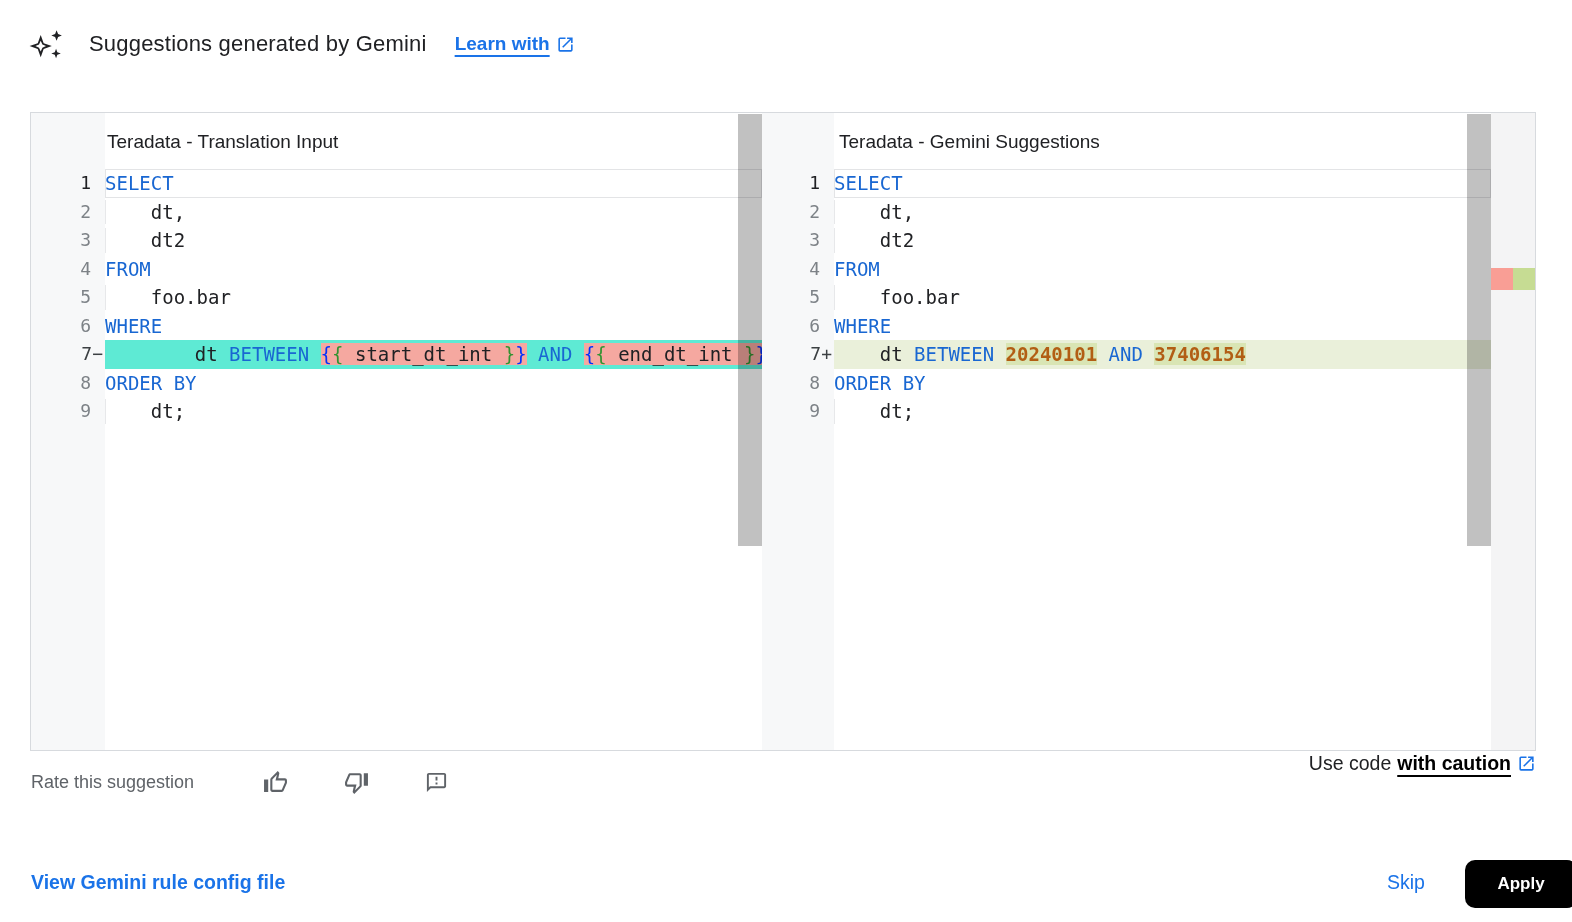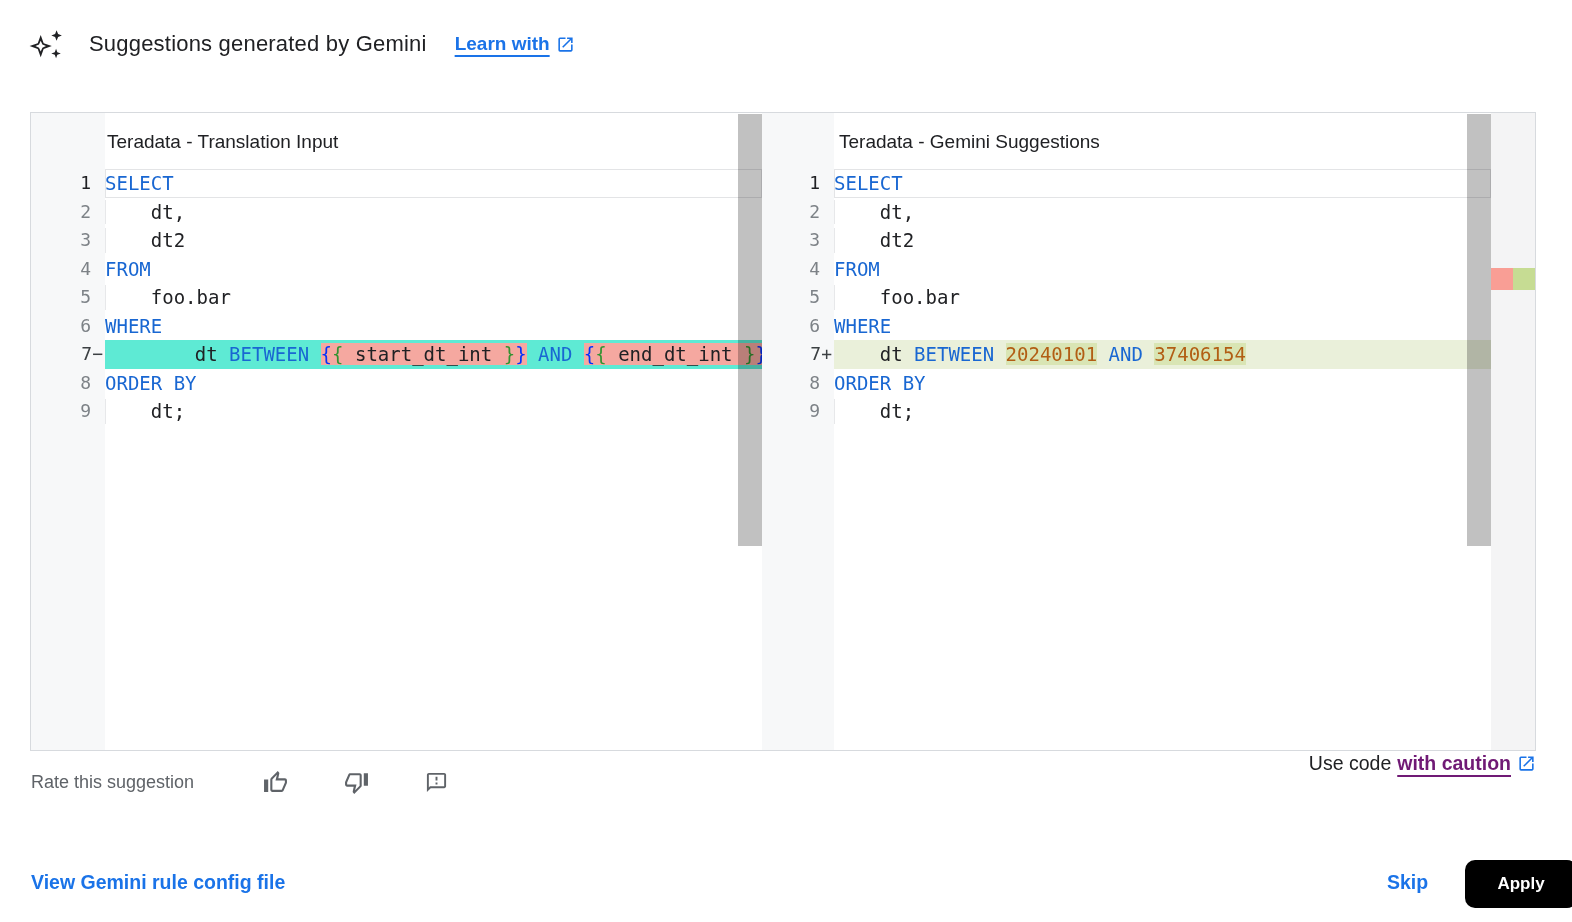--- a/index.html
+++ b/index.html
@@ -38,21 +38,21 @@
                font-size:18px; }
   .pane-right .line .num { flex-basis:72px; }
   .line .num.signed { padding-right:2px; color:#3c4043; }
   .line.active .num { color:#202124; }
   .line .code { flex:1; position:relative; }
   .line .code.guide::before { content:""; position:absolute; left:0; top:2px; bottom:2px;
                               border-left:1px solid #e7e8ea; }
   .line.removed .code { background:#5eead4;padding-left:44px; }
   .line.added   .code { background:#eaf0da; }
   .removed .hl { background:#f5a8a0; }
-  .added   .hl { background:#d9e5b4; }
+  .added   .hl { background:#d9e5b4;font-weight:bold; }
   .k  { color:#1967d2; }
   .b1 { color:#0431fa; }
   .b2 { color:#319331; }
   .n  { color:#b25e14; }
   .p  { color:#202124; }
 
   .current-line { position:absolute; top:56px; height:29px; border:1px solid #e3e4e6; }
   .pane-left  .current-line { left:74px; width:657px; }
   .pane-right .current-line { left:72px; width:657px; }
 
@@ -67,28 +67,28 @@
 
   
   .rate-row { position:absolute; left:31px; top:770px; display:flex; align-items:center;gap:40px; }
   .rate-label { color:#5f6368; font-size:18px; margin-right:21px; }
   .icon-btn { border:none; background:none; padding:0; margin:0 8px 0 8px; cursor:pointer;
               display:flex; align-items:center; }
   .icon-btn svg { fill:#5f6368; }
 
   .use-code { position:absolute; top:752px; right:36px; display:flex; align-items:center;
               font-size:19.5px; color:#202124; }
-  .use-code .caution { margin-left:6px; color:#701a75; font-weight:bold; cursor:pointer;
+  .use-code .caution { margin-left:6px; color:#000000; font-weight:bold; cursor:pointer;
               text-decoration:underline; text-decoration-thickness:2px; text-underline-offset:5px; }
 
   
   .config-link { position:absolute; left:31px; top:871px; color:#1a73e8; font-size:19.5px;
                  font-weight:bold; cursor:pointer; }
   .skip-btn { position:absolute; left:1387px; top:871px; border:none; background:none;
-              color:#1a73e8; font-size:19.5px; font-weight:bold; padding:0; cursor:pointer;
+              color:#1a73e8; font-size:19.5px; font-weight:normal; padding:0; cursor:pointer;
               font-family:"Liberation Sans", sans-serif; }
   .apply-btn { position:absolute; left:1465px; top:860px; width:112px; height:48px;
                background:#000000; color:#fff; border:none; border-radius:10px;
                font-size:17px; font-weight:bold; cursor:pointer;
                font-family:"Liberation Sans", sans-serif; }
 </style>
 </head>
 <body>
 
 <div class="page">

